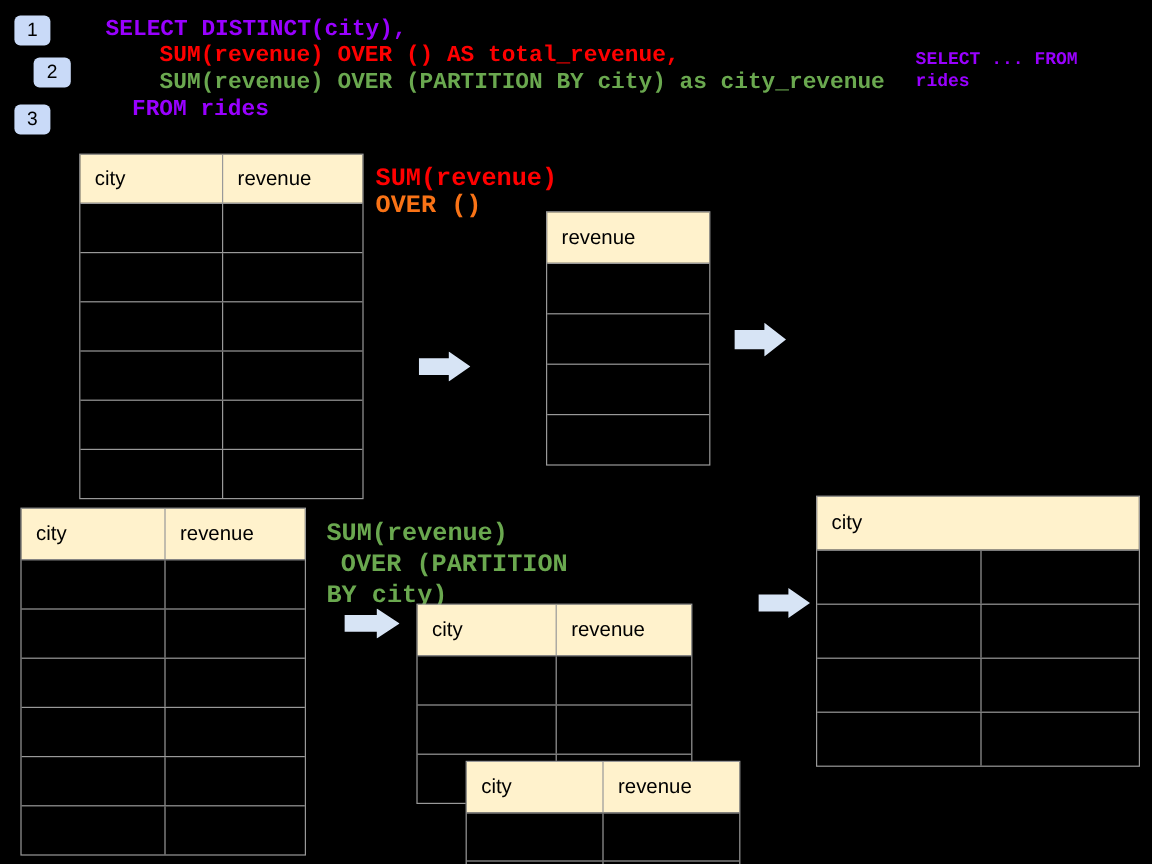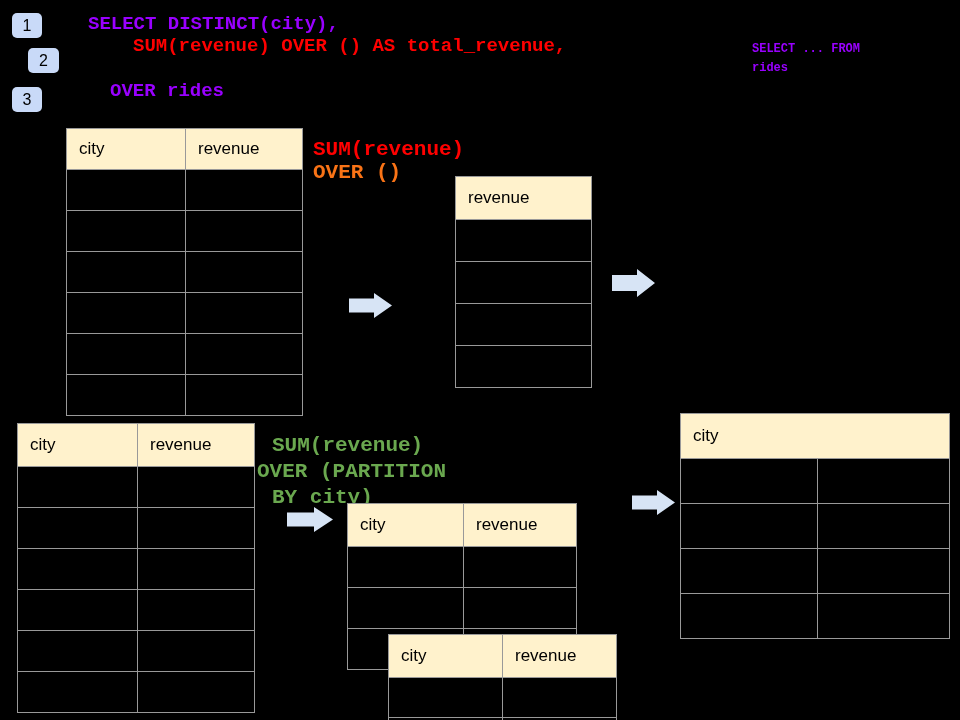--- a/index.html
+++ b/index.html
@@ -14,21 +14,21 @@
     background:#C9DAF8; border-radius:5px;
     color:#000; font:16px/25px "Liberation Sans", sans-serif;
     text-align:center;
   }
   .code {
     position:absolute;
     font-family:"Liberation Mono", monospace;
     font-weight:bold; white-space:pre;
     font-size:19px; line-height:20px;
   }
-  .code-sm { font-size:12px; line-height:19px; }
+  .code-sm { font-size:15px; line-height:19px;margin-left:11px; }
   .code-lbl { font-size:21px; line-height:20px; }
   .dtable {
     position:absolute;
     border:1.5px solid #999999;
     box-sizing:border-box;
     background:transparent;
   }
   .dtable .hrow {
     display:grid; background:#FFF2CC; height:var(--hh);
   }
@@ -52,30 +52,31 @@
 <body>
 
 <div id="canvas">
 
   <div class="badge" style="left:12px; top:13px;">1</div>
   <div class="badge" style="left:28px; top:48px; width:31px;">2</div>
   <div class="badge" style="left:12px; top:87px;">3</div>
 
   <div class="code" style="left: 133px; top: 36px; color: rgb(255, 0, 0);">SUM(revenue) OVER () AS total_revenue,</div>
   <div class="code" style="left: 88px; top: 14px; color: rgb(153, 0, 255);">SELECT DISTINCT(city),</div>
-  <div class="code" style="left: 110px; top: 81px; color: rgb(153, 0, 255);">OVER rides</div>
+  <div class="code" style="left: 133px; top: 58px; color: rgb(106, 168, 79);">SUM(revenue) OVER (PARTITION BY city) as city_revenue</div>
+  <div class="code" style="left: 110px; top: 81px; color: rgb(153, 0, 255);">FROM rides</div>
 
   <div class="code code-sm" style="left: 752px; top: 40px; color: rgb(153, 0, 255);">SELECT ... FROM</div>
   <div class="code code-sm" style="left: 752px; top: 59px; color: rgb(153, 0, 255);">rides</div>
 
   <div class="code code-lbl" style="left: 313px; top: 140px; color: rgb(255, 0, 0);">SUM(revenue)</div>
   <div class="code code-lbl" style="left: 313px; top: 163px; color: #f97316;">OVER ()</div>
 
   <div class="code code-lbl" style="left: 272px; top: 436px; color: rgb(106, 168, 79);">SUM(revenue)</div>
-  <div class="code code-lbl" style="left: 257px; top: 462px; color: rgb(106, 168, 79);">OVER (PARTITION</div>
+  <div class="code code-lbl" style="left: 284px; top: 462px; color: rgb(106, 168, 79);">OVER (PARTITION</div>
   <div class="code code-lbl" style="left: 272px; top: 488px; color: rgb(106, 168, 79);">BY city)</div>
 
   <div class="dtable" style="left:66px; top:128px; width:237px; --hh:40px; --rh:41px;">
       <div class="hrow" style="grid-template-columns: 119px 1fr;">
         <div class="hcell">city</div>
         <div class="hcell">revenue</div>
       </div>
       <div class="brow" style="grid-template-columns: 119px 1fr;">
         <div class="bcell"></div>
         <div class="bcell"></div>

